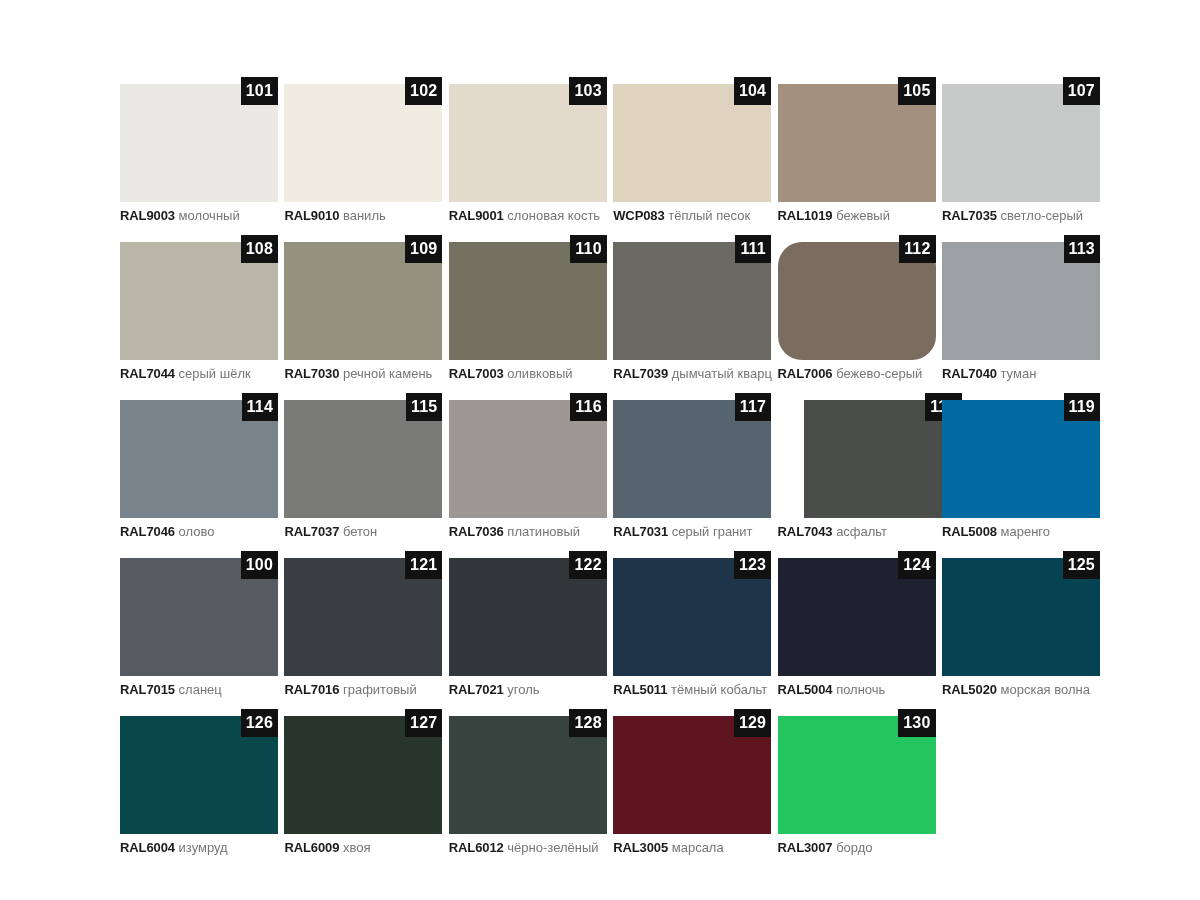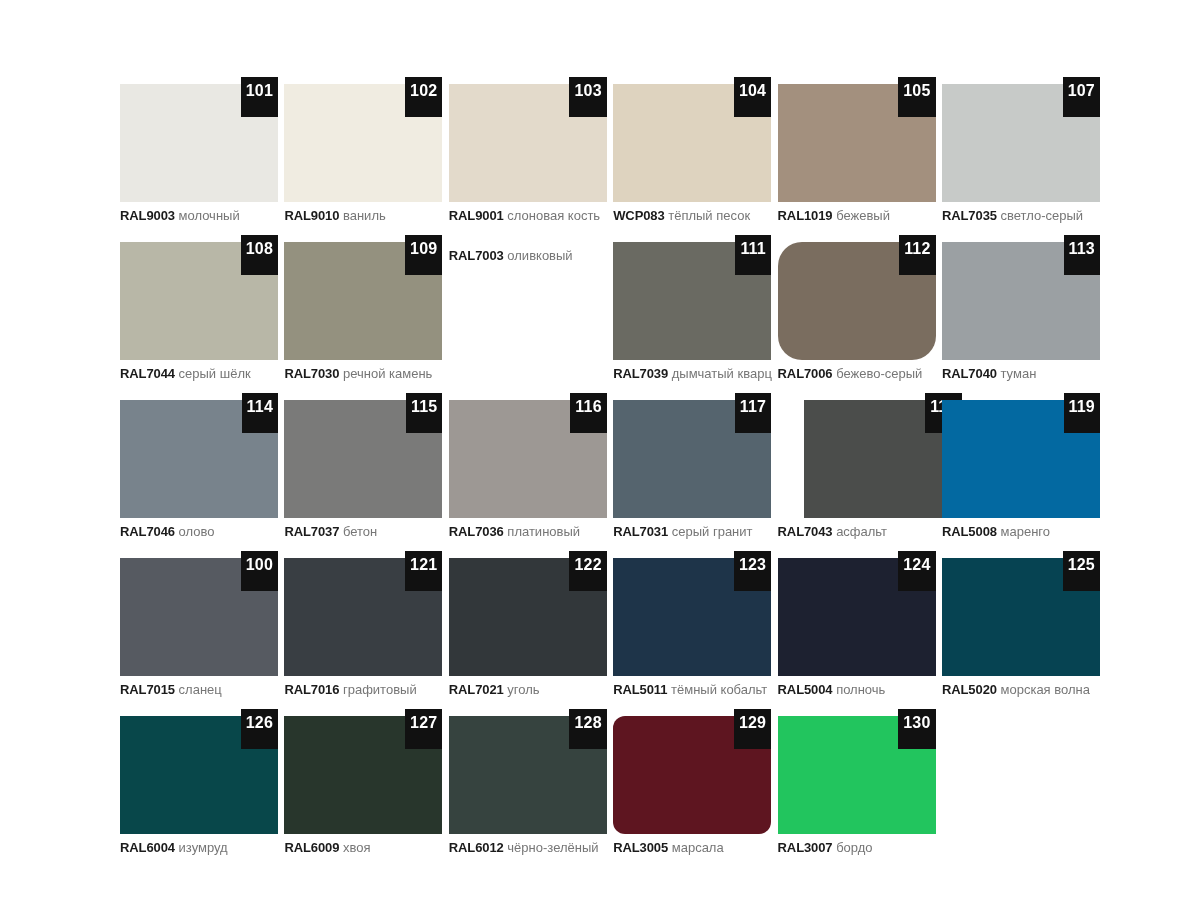--- a/index.html
+++ b/index.html
@@ -44,21 +44,21 @@
     width: 158px;
     height: 118px;
     box-sizing: border-box;
   }
 
   .swatch-badge {
     position: absolute;
     top: -7px;
     right: 0;
     min-width: 36px;
-    height: 40px;
+    height: 28px;
     background: #111111;
     color: #ffffff;
     font-size: 16px;
     font-weight: 700;
     line-height: 28px;
     text-align: center;
     padding: 0 5px;
     box-sizing: border-box;
     letter-spacing: 0.2px;
     font-family: "Liberation Sans", sans-serif;
@@ -131,20 +131,23 @@
         </div>
         <div class="swatch-caption"><span class="swatch-code">RAL7044</span> <span class="swatch-name">серый шёлк</span></div>
       </div>
       <div class="swatch-cell">
         <div class="swatch-chip" style="background: rgb(148, 145, 127);">
           <div class="swatch-badge">109</div>
         </div>
         <div class="swatch-caption"><span class="swatch-code">RAL7030</span> <span class="swatch-name">речной камень</span></div>
       </div>
       <div class="swatch-cell">
+        <div class="swatch-chip" style="background: rgb(115, 113, 95);">
+          <div class="swatch-badge">110</div>
+        </div>
         <div class="swatch-caption"><span class="swatch-code">RAL7003</span> <span class="swatch-name">оливковый</span></div>
       </div>
       <div class="swatch-cell">
         <div class="swatch-chip" style="background: rgb(106, 106, 98);">
           <div class="swatch-badge">111</div>
         </div>
         <div class="swatch-caption"><span class="swatch-code">RAL7039</span> <span class="swatch-name">дымчатый кварц</span></div>
       </div>
       <div class="swatch-cell">
         <div class="swatch-chip" style="background: rgb(122, 109, 95); border-radius: 24px;">
@@ -242,21 +245,21 @@
         </div>
         <div class="swatch-caption"><span class="swatch-code">RAL6009</span> <span class="swatch-name">хвоя</span></div>
       </div>
       <div class="swatch-cell">
         <div class="swatch-chip" style="background: rgb(54, 67, 63);">
           <div class="swatch-badge">128</div>
         </div>
         <div class="swatch-caption"><span class="swatch-code">RAL6012</span> <span class="swatch-name">чёрно-зелёный</span></div>
       </div>
       <div class="swatch-cell">
-        <div class="swatch-chip" style="background: rgb(94, 21, 32); border-radius: 12px;">
+        <div class="swatch-chip" style="background: rgb(94, 21, 32);">
           <div class="swatch-badge">129</div>
         </div>
         <div class="swatch-caption"><span class="swatch-code">RAL3005</span> <span class="swatch-name">марсала</span></div>
       </div>
       <div class="swatch-cell">
         <div class="swatch-chip" style="background: #22c55e;">
           <div class="swatch-badge">130</div>
         </div>
         <div class="swatch-caption"><span class="swatch-code">RAL3007</span> <span class="swatch-name">бордо</span></div>
       </div>

